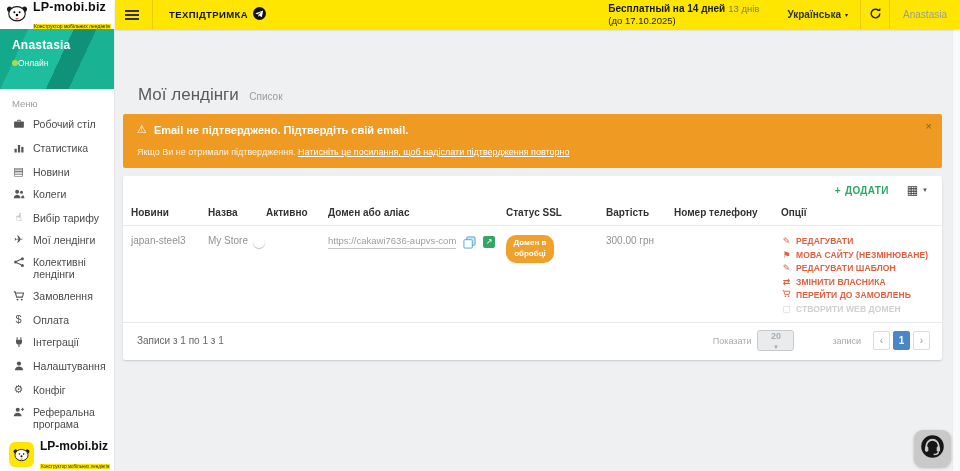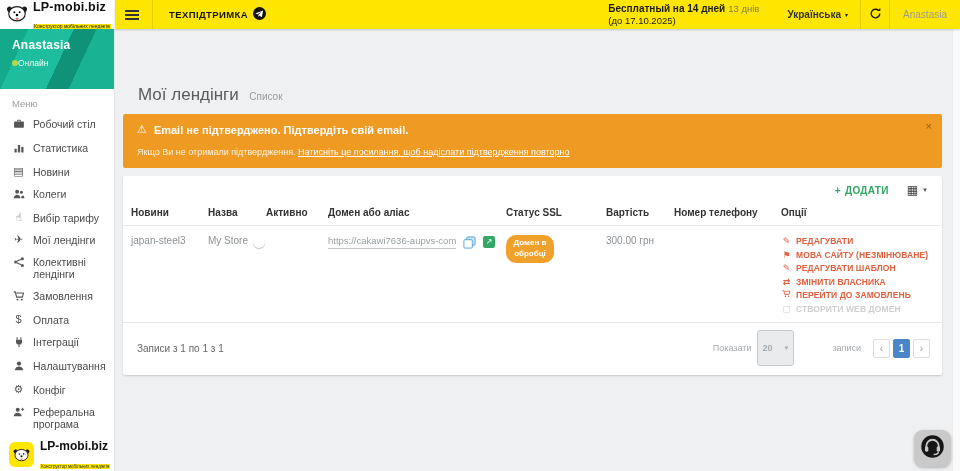--- a/index.html
+++ b/index.html
@@ -95,23 +95,23 @@
   .opt { display:flex; align-items:center; gap:4px; font-size:8.5px; font-weight:bold; color:#e0603f;
          line-height:13.5px; cursor:pointer; letter-spacing:.1px; }
   .opt .oicon { width:11px; text-align:center; font-size:9px; flex:none; }
   .opt.disabled { color:#cfcfcf; cursor:default; }
 
   .card-foot { display:flex; justify-content:space-between; align-items:center;
                border-top:1px solid #e8e8e8; padding:7px 12px 9px 14px; }
   .records { font-size:10px; color:#666; }
   .pager { display:flex; align-items:center; gap:6px; }
   .show-label,.units { font-size:9px; color:#a6aaad;margin-left:32px; }
-  .size-select { width:37px; height:36px; background:#e9ebec; border:1px solid #c6cacc; border-radius:3px;
+  .size-select { width:37px; height:21px; background:#e9ebec; border:1px solid #c6cacc; border-radius:3px;
                  display:flex; align-items:center; justify-content:space-between; padding:0 4px;
-                 font-size:9px; font-weight:bold; color:#a9adb0; cursor:default; }
+                 font-size:9px; font-weight:bold; color:#a9adb0; cursor:default;flex-direction:column; }
   .size-select .caret { font-size:6px; }
   .pg { display:flex; gap:3px; margin-left:6px; }
   .pg-btn { min-width:17px; height:19px; display:flex; align-items:center; justify-content:center;
             border:1px solid #dcdcdc; background:#fff; border-radius:2px; font-size:10px; color:#999; cursor:pointer; }
   .pg-btn.active { background:#4a86c8; border-color:#4a86c8; color:#fff; font-weight:bold; }
 
   .chat-widget { position:absolute; right:9px; bottom:4px; width:37px; height:37px; border-radius:9px;
                  background:#c9c9c9; display:flex; align-items:center; justify-content:center;
                  cursor:pointer; z-index:6; box-shadow:0 1px 3px rgba(0,0,0,.25); }
 </style>

